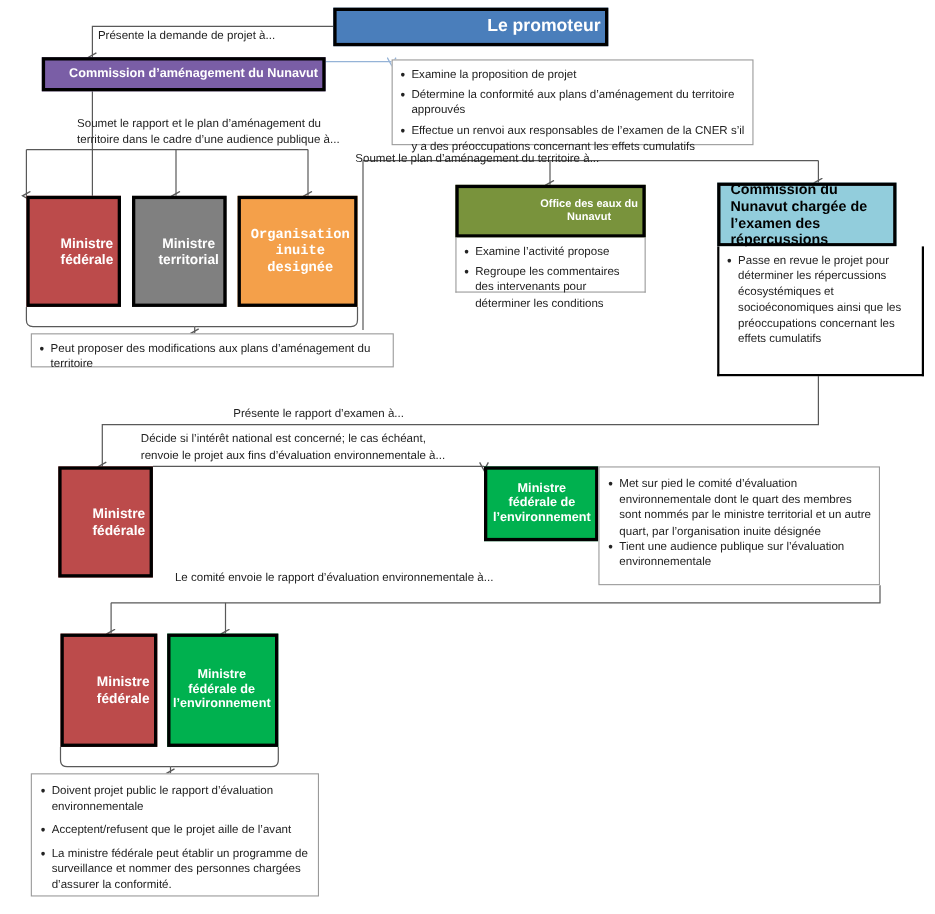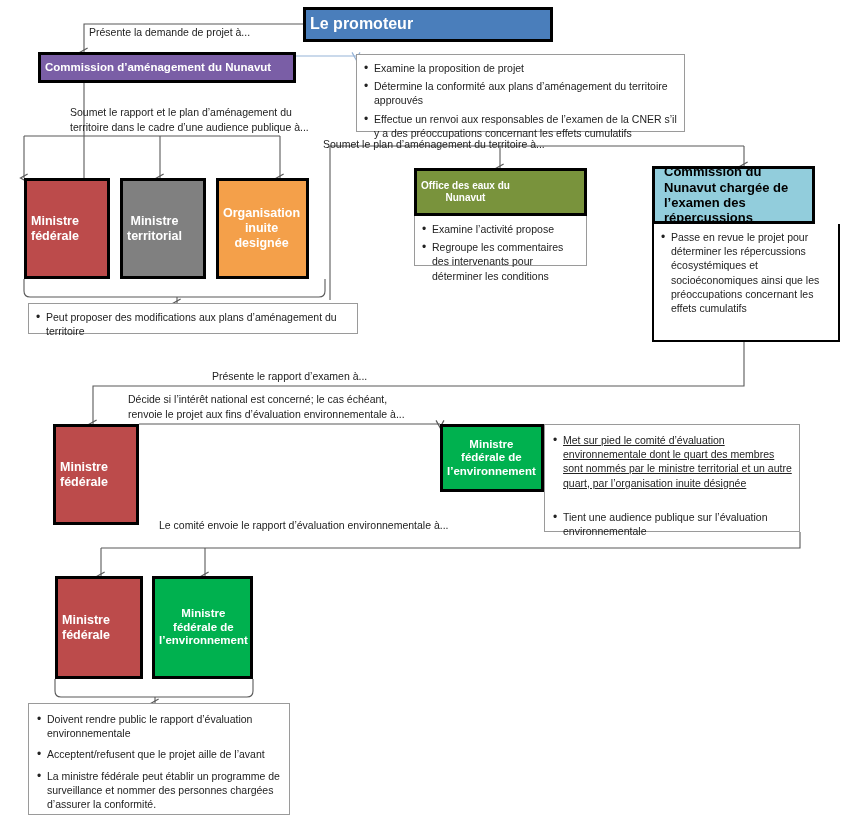--- a/index.html
+++ b/index.html
@@ -4,21 +4,21 @@
 <style>
   html,body{margin:0;padding:0;background:#ffffff;}
   body{width:850px;height:831px;position:relative;
        font-family:"Liberation Sans","DejaVu Sans",sans-serif;
        -webkit-font-smoothing:antialiased;}
   #stage{position:relative;width:850px;height:831px;overflow:hidden;}
   #wires{position:absolute;left:0;top:0;width:850px;height:831px;}
 
   
   .node{position:absolute;border:3px solid #000;box-sizing:border-box;
-        display:flex;align-items:center;justify-content:flex-start;
+        display:flex;align-items:center;justify-content:flex-end;
         text-align:center;font-weight:bold;line-height:1.18;
         color:#ffffff;}
   .node span{display:block;padding:0 4px;}
 
   .n-blue    {background:#4A7EBB;}
   .n-purple  {background:#7A5EA6;}
   .n-red     {background:#BC4B4B;}
   .n-gray    {background:#808080;}
   .n-orange  {background:#F4A04A;}
   .n-olive   {background:#79933C;}
@@ -100,21 +100,21 @@
   <div class="node n-red" style="left:24px;top:178px;width:86px;height:101px;font-size:12.5px;white-space:pre-line;">
     <span>Ministre
 fédérale</span>
   </div>
 
   <div class="node n-gray" style="left:120px;top:178px;width:86px;height:101px;font-size:12.5px;white-space:pre-line;">
     <span>Ministre
 territorial</span>
   </div>
 
-  <div class="node n-orange" style="left:216px;top:178px;width:93px;height:101px;font-size:12.5px;white-space:pre-line;">
+  <div class="node n-orange" style="left:216px;top:178px;width:109px;height:101px;font-size:12.5px;white-space:pre-line;font-family:Liberation Mono, monospace;">
     <span>Organisation
 inuite
 designée</span>
   </div>
 
   <div class="node n-olive" style="left:414px;top:168px;width:173px;height:48px;font-size:10px;white-space:pre-line;">
     <span>Office des eaux du
 Nunavut</span>
   </div>
 
@@ -167,28 +167,28 @@
   </div>
 
   <div class="panel" style="left:652px;top:224px;width:188px;height:118px;border:2px solid #000;border-top:none;">
     <ul>
       <li>Passe en revue le projet pour déterminer les répercussions écosystémiques et socioéconomiques ainsi que les préoccupations concernant les effets cumulatifs</li>
     </ul>
   </div>
 
   <div class="panel" style="left:544px;top:424px;width:256px;height:108px;">
     <ul style="padding:8px 7px 8px 18px;">
-      <li style="margin-bottom:20px;text-decoration:underline;">Met sur pied le comité d’évaluation environnementale dont le quart des membres sont nommés par le ministre territorial et un autre quart, par l’organisation inuite désignée</li>
+      <li style="margin-bottom:0;">Met sur pied le comité d’évaluation environnementale dont le quart des membres sont nommés par le ministre territorial et un autre quart, par l’organisation inuite désignée</li>
       <li>Tient une audience publique sur l’évaluation environnementale</li>
     </ul>
   </div>
 
   <div class="panel" style="left:28px;top:703px;width:262px;height:112px;">
     <ul style="padding:8px 7px 8px 18px;">
-      <li style="margin-bottom:7px;">Doivent rendre public le rapport d’évaluation environnementale</li>
+      <li style="margin-bottom:7px;">Doivent projet public le rapport d’évaluation environnementale</li>
       <li style="margin-bottom:7px;">Acceptent/refusent que le projet aille de l’avant</li>
       <li>La ministre fédérale peut établir un programme de surveillance et nommer des personnes chargées d’assurer la conformité.</li>
     </ul>
   </div>
 
   <div class="cap" style="left:89px;top:25px;">Présente la demande de projet à...</div>
 
   <div class="cap" style="left:70px;top:105px;">Soumet le rapport et le plan d’aménagement du
 territoire dans le cadre d’une audience publique à...</div>
 

